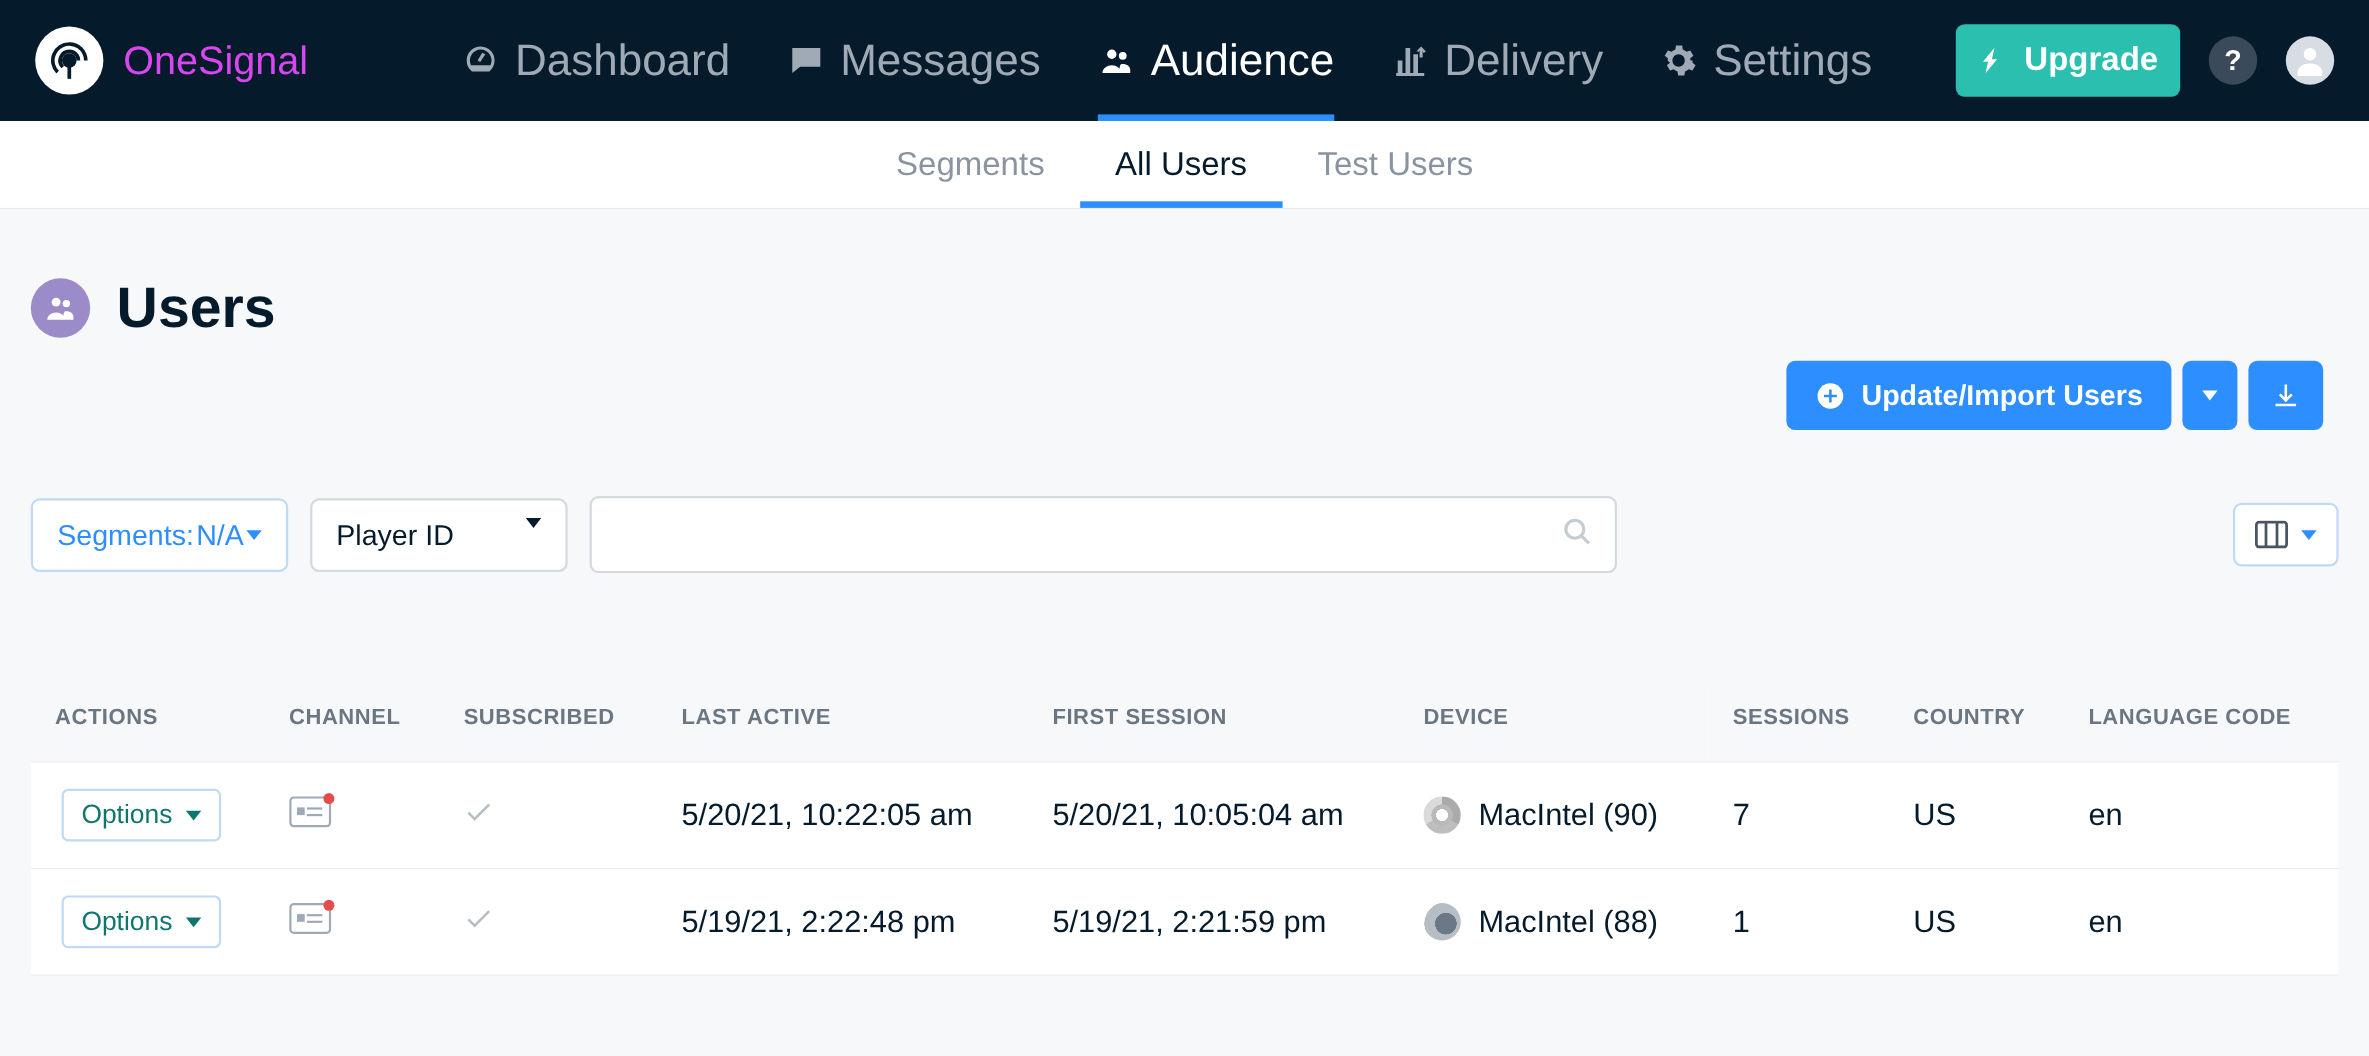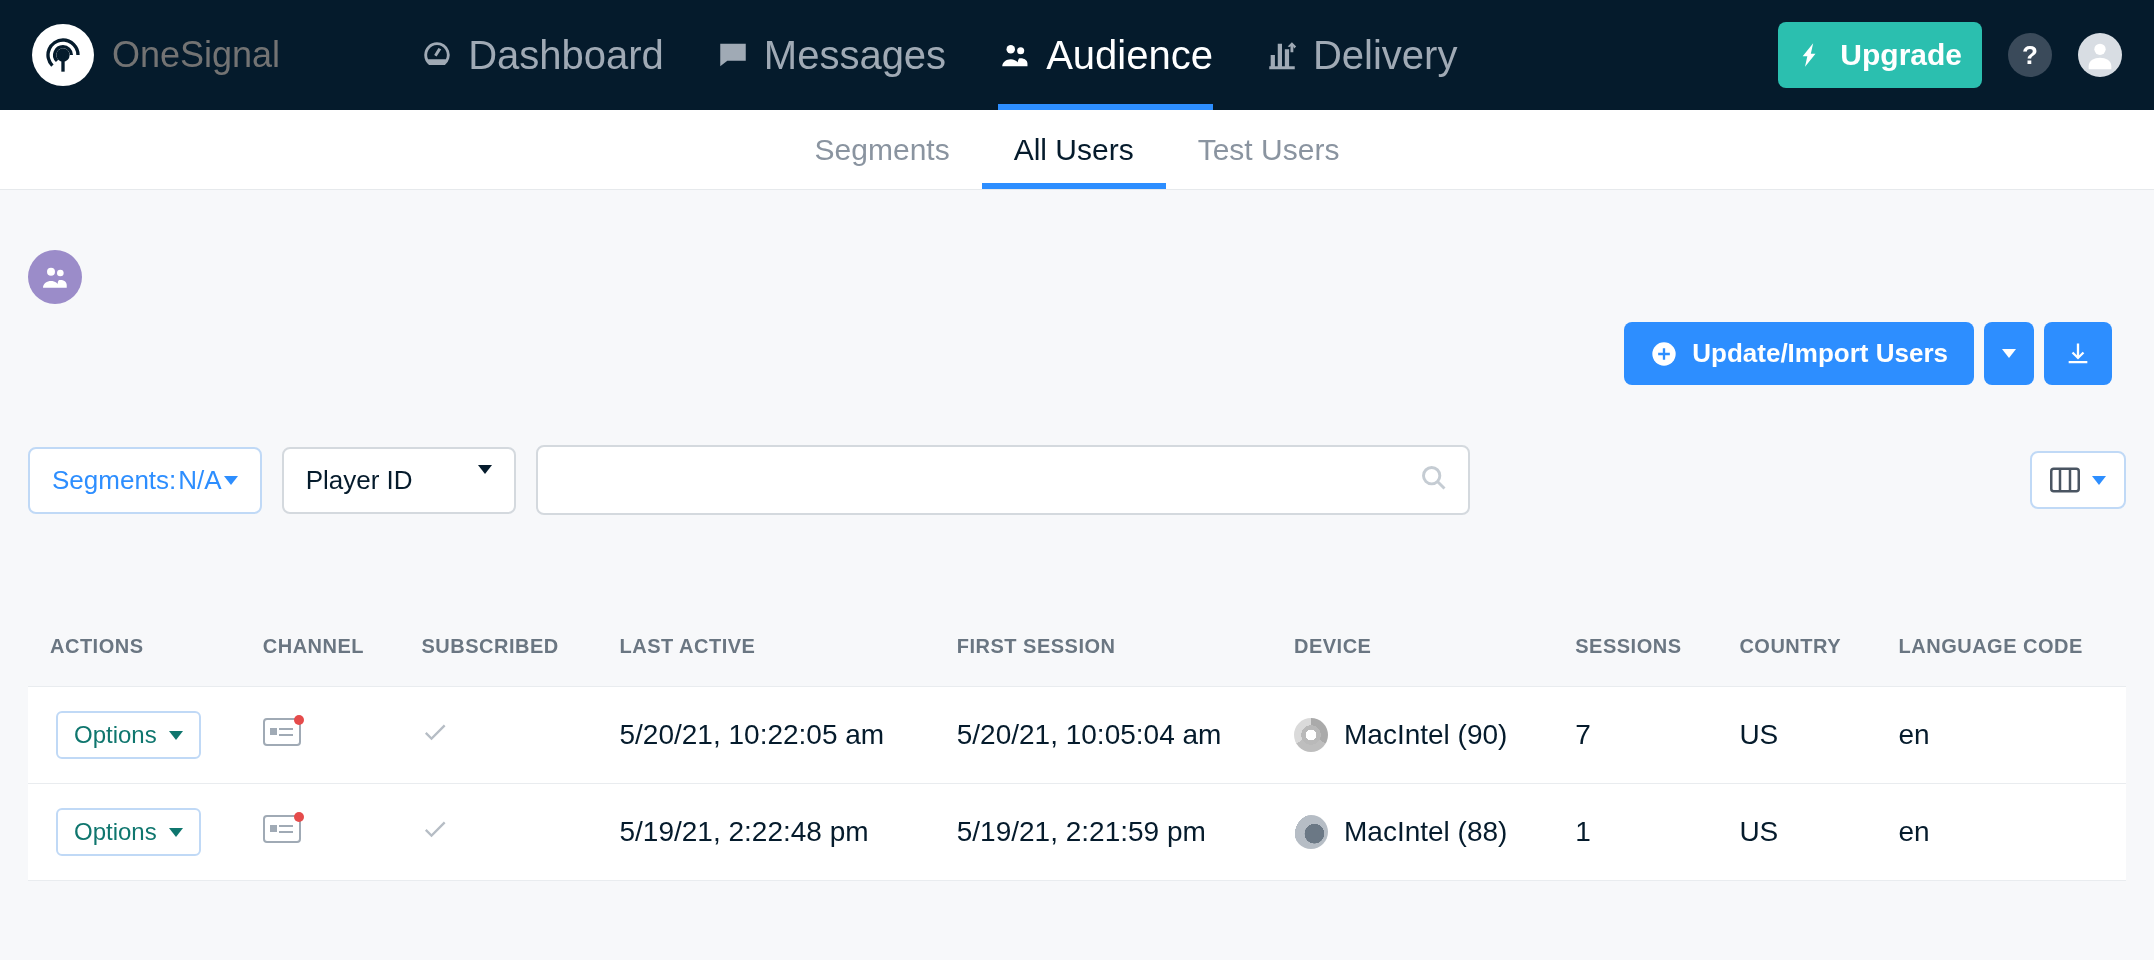--- a/index.html
+++ b/index.html
@@ -1,20 +1,20 @@
 <!DOCTYPE html>
 <html><head>
 <meta charset="utf-8">
 <style>
 * { margin: 0; padding: 0; box-sizing: border-box; }
 body { font-family: -apple-system, BlinkMacSystemFont, "Segoe UI", Helvetica, Arial, sans-serif; background: #f7f8fa; color: #051b2c; width: 2154px; }
 
 
 .topnav { background: #051b2c; height: 110px; display: flex; align-items: center; padding: 0 32px; }
-.logo { display: flex; align-items: center; gap: 18px; color: #737373; font-size: 36px; font-weight: 400; }
+.logo { display: flex; align-items: center; gap: 18px; color: #d946ef; font-size: 36px; font-weight: 400; }
 .logo-mark { width: 62px; height: 62px; background: #fff; border-radius: 50%; display: flex; align-items: center; justify-content: center; }
 .nav-items { display: flex; align-items: center; gap: 52px; margin-left: 140px; height: 100%; }
 .nav-item { display: flex; align-items: center; gap: 14px; color: #a0aab5; font-size: 40px; height: 100%; border-bottom: 6px solid transparent; padding-top: 6px; cursor: pointer; }
 .nav-item.active { color: #fff; border-bottom-color: #2d8eff; }
 .nav-item svg { width: 34px; height: 34px; }
 .nav-right { margin-left: auto; display: flex; align-items: center; gap: 26px; }
 .upgrade-btn { background: #2bbfaf; color: #fff; border: none; border-radius: 8px; padding: 16px 20px; font-size: 30px; font-weight: 600; display: flex; align-items: center; gap: 14px; cursor: pointer; }
 .help-btn, .avatar-btn { width: 44px; height: 44px; border-radius: 50%; display: flex; align-items: center; justify-content: center; cursor: pointer; border: none; }
 .help-btn { background: #3a4a5a; color: #fff; font-size: 26px; font-weight: bold; }
 .avatar-btn { background: #d8dde3; }
@@ -102,20 +102,26 @@
           <path d="M3 20c0-3 3-5 6-5s6 2 6 5H3zm11-3c0-1 .3-1.9.8-2.6 3-.6 6 1 6 3.6v2h-6.8z"></path>
         </svg>
       <span>Audience</span>
     </div>
     <div class="nav-item">
       <svg viewBox="0 0 24 24" fill="currentColor">
           <path d="M4 20h3v-8H4v8zm5 0h3V4H9v16zm5 0h3v-12h-3v12zm2-14 3-3 3 3-1.4 1.4L20 5.8V10h-2V5.8l-.6.6L16 6z M3 20h18v2H3z"></path>
         </svg>
       <span>Delivery</span>
     </div>
+    <div class="nav-item">
+      <svg viewBox="0 0 24 24" fill="currentColor">
+          <path d="M12 8a4 4 0 1 0 0 8 4 4 0 0 0 0-8zm9 4-.1 1.4 2 1.6-2 3.4-2.4-.8a7 7 0 0 1-2.4 1.4l-.4 2.6h-4l-.4-2.6a7 7 0 0 1-2.4-1.4l-2.4.8-2-3.4 2-1.6L5 12l.1-1.4-2-1.6 2-3.4 2.4.8A7 7 0 0 1 9.9 5l.4-2.6h4l.4 2.6a7 7 0 0 1 2.4 1.4l2.4-.8 2 3.4-2 1.6.1 1.4z"></path>
+        </svg>
+      <span>Settings</span>
+    </div>
   </div>
   <div class="nav-right">
     <button class="upgrade-btn">
       <svg width="28" height="28" viewBox="0 0 24 24" fill="currentColor">
           <path d="M13 2 4 13h4l-2 9 9-11h-4z"></path>
         </svg>
       <span>Upgrade</span>
     </button>
     <button class="help-btn">
       <span>?</span>
@@ -143,20 +149,21 @@
 
 <div class="page">
   <div class="page-header">
     <span class="page-icon">
       <svg width="32" height="32" viewBox="0 0 24 24" fill="#fff">
           <circle cx="9" cy="8" r="3"></circle>
           <circle cx="16" cy="9" r="2.5"></circle>
           <path d="M3 20c0-3 3-5 6-5s6 2 6 5H3zm11-3c0-1 .3-1.9.8-2.6 3-.6 6 1 6 3.6v2h-6.8z"></path>
         </svg>
     </span>
+    <h1 class="page-title">Users</h1>
   </div>
 
   <div class="action-bar">
     <button class="btn-primary">
       <svg width="28" height="28" viewBox="0 0 24 24" fill="currentColor">
           <circle cx="12" cy="12" r="10" fill="#fff"></circle>
           <path d="M11 7h2v10h-2z M7 11h10v2H7z" fill="#2d8eff"></path>
         </svg>
       <span>Update/Import Users</span>
     </button>

